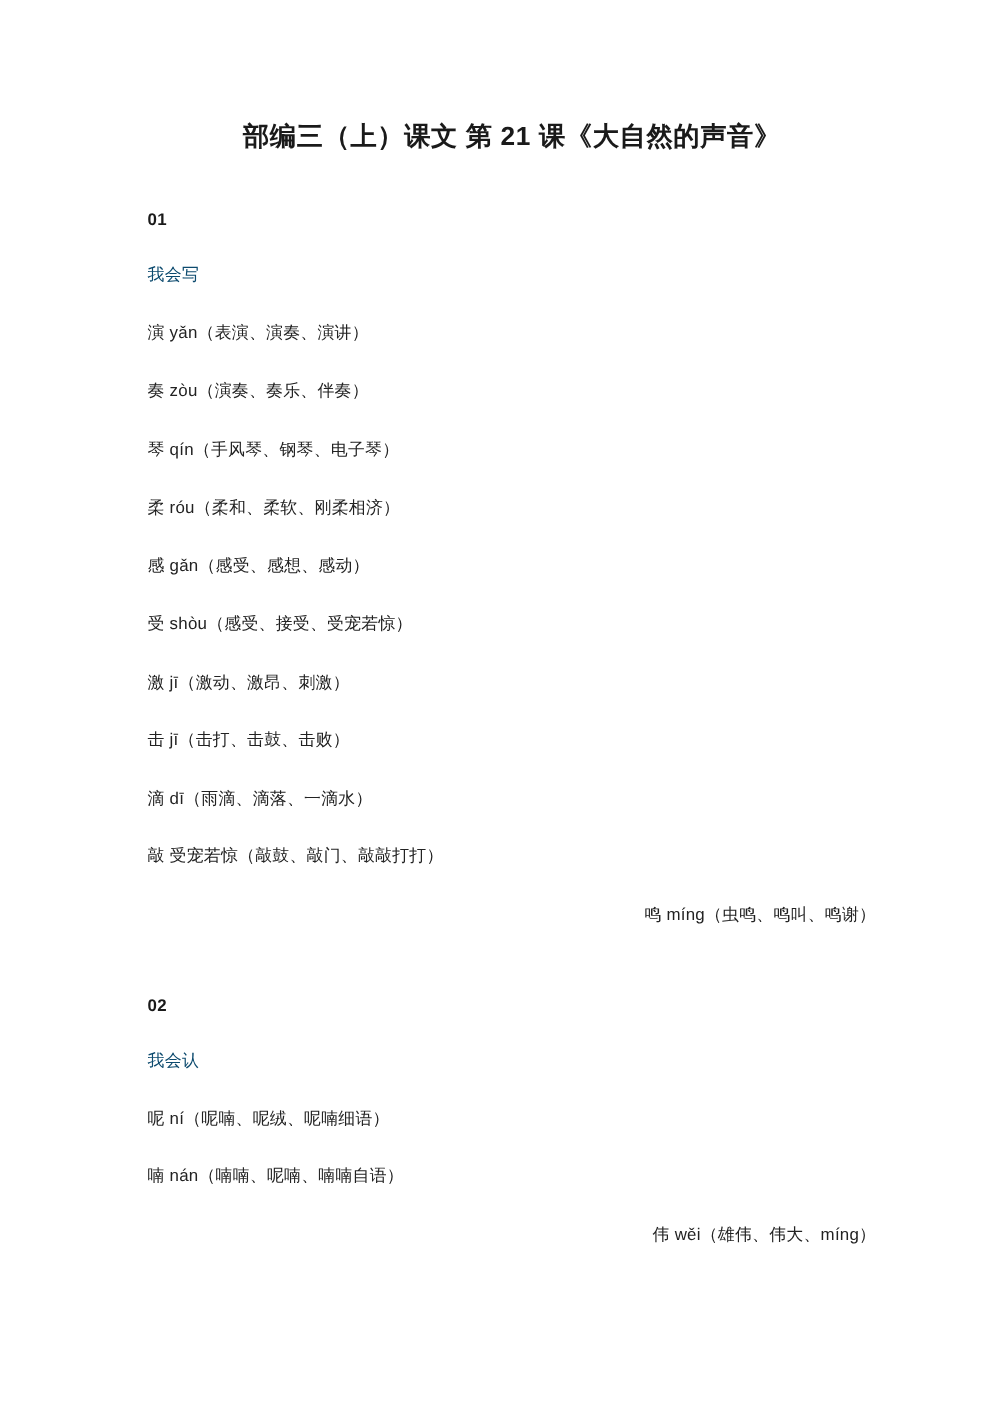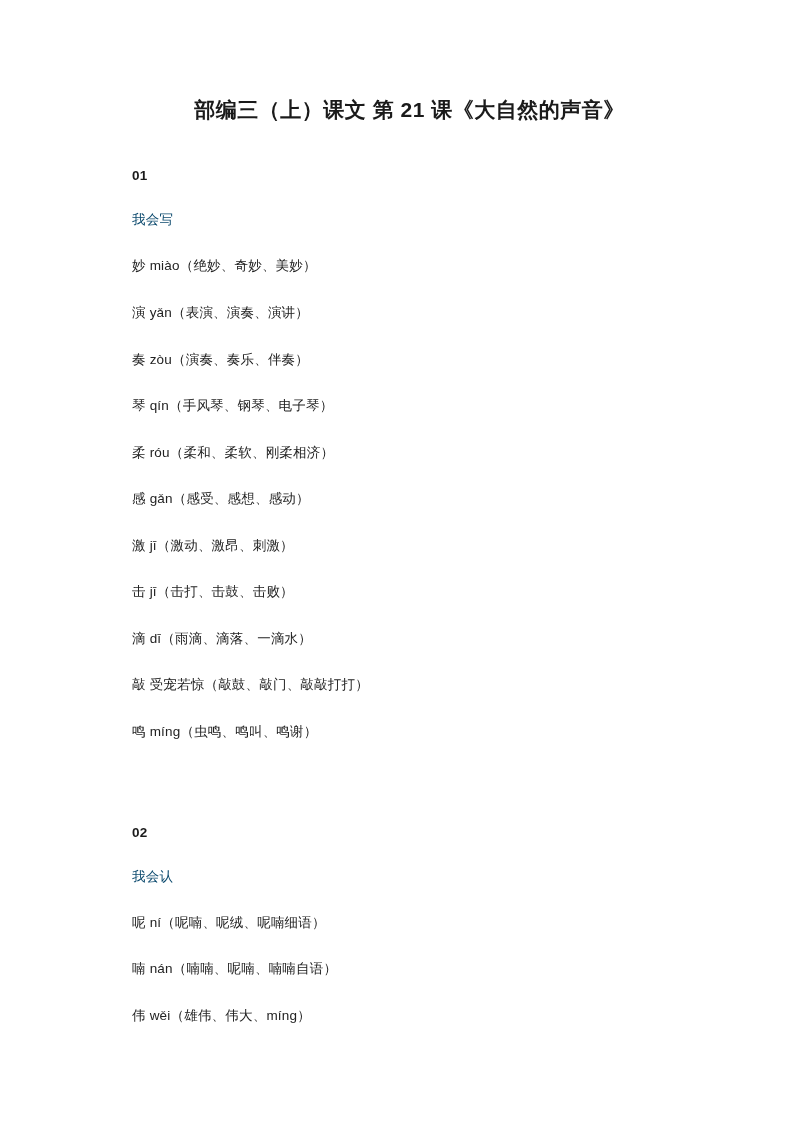--- a/index.html
+++ b/index.html
@@ -24,21 +24,21 @@
   .doc-title {
     font-size: 21px;
     font-weight: bold;
     color: #1a1a1a;
     text-align: center;
     letter-spacing: 0.5px;
     margin: 0 0 44px 0;
     line-height: 1.4;
   }
   .section {
-    margin: 14px;
+    margin: 0;
   }
   .section-number {
     font-size: 13.5px;
     font-weight: bold;
     color: #1a1a1a;
     margin: 0 0 28px 0;
     letter-spacing: 0.3px;
   }
   .section-subtitle {
     font-size: 13.5px;
@@ -48,41 +48,42 @@
   }
   .entry {
     font-size: 13.5px;
     color: #222222;
     margin: 0 0 27px 0;
     line-height: 1.45;
     letter-spacing: 0.2px;
   }
   .entry:last-child {
     margin-bottom: 0;
+    text-align: right;
   }
   .section-gap {
     height: 55px;
   }
 </style>
 </head>
 <body>
 
 <div class="page">
 
   <h1 class="doc-title">部编三（上）课文 第 21 课《大自然的声音》</h1>
 
   <div class="section">
     <div class="section-number">01</div>
     <div class="section-subtitle">我会写</div>
-    <div class="entry">妙 miào（绝妙、奇妙、美妙）</div>
     <div class="entry">演 yǎn（表演、演奏、演讲）</div>
     <div class="entry">奏 zòu（演奏、奏乐、伴奏）</div>
     <div class="entry">琴 qín（手风琴、钢琴、电子琴）</div>
     <div class="entry">柔 róu（柔和、柔软、刚柔相济）</div>
     <div class="entry">感 gǎn（感受、感想、感动）</div>
+    <div class="entry">受 shòu（感受、接受、受宠若惊）</div>
     <div class="entry">激 jī（激动、激昂、刺激）</div>
     <div class="entry">击 jī（击打、击鼓、击败）</div>
     <div class="entry">滴 dī（雨滴、滴落、一滴水）</div>
     <div class="entry">敲 受宠若惊（敲鼓、敲门、敲敲打打）</div>
     <div class="entry">鸣 míng（虫鸣、鸣叫、鸣谢）</div>
   </div>
 
   <div class="section-gap"></div>
 
   <div class="section">

